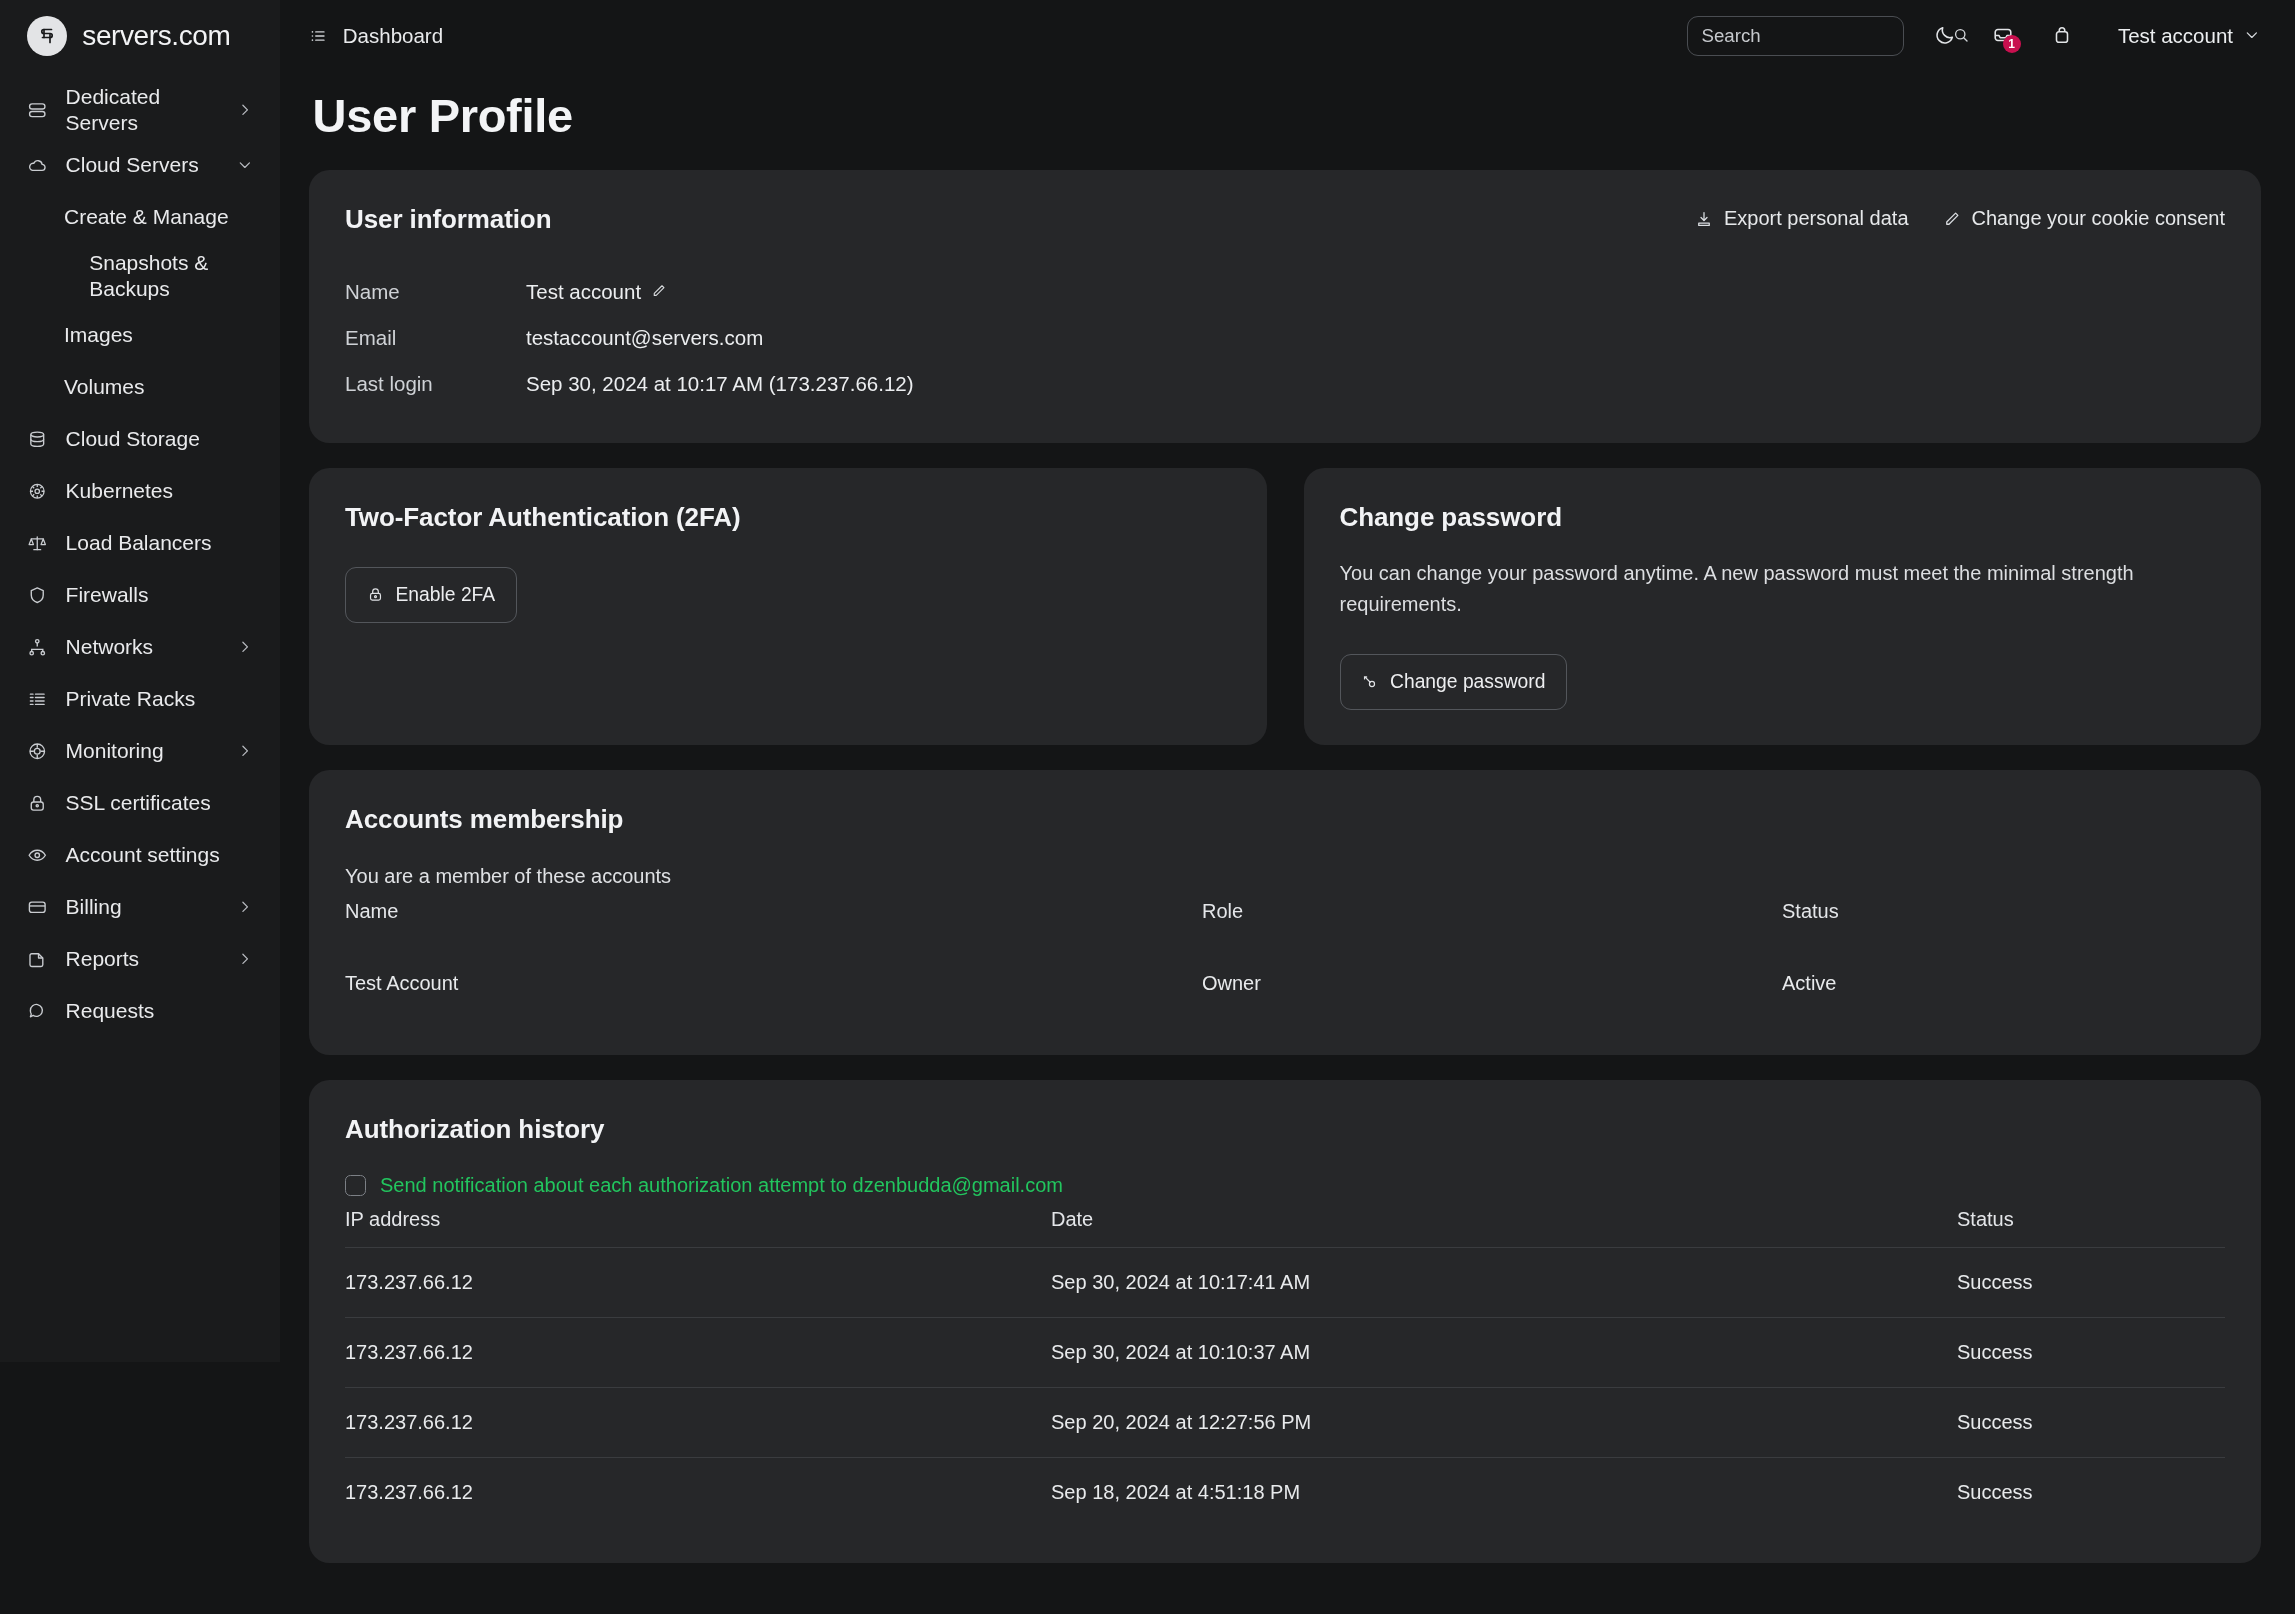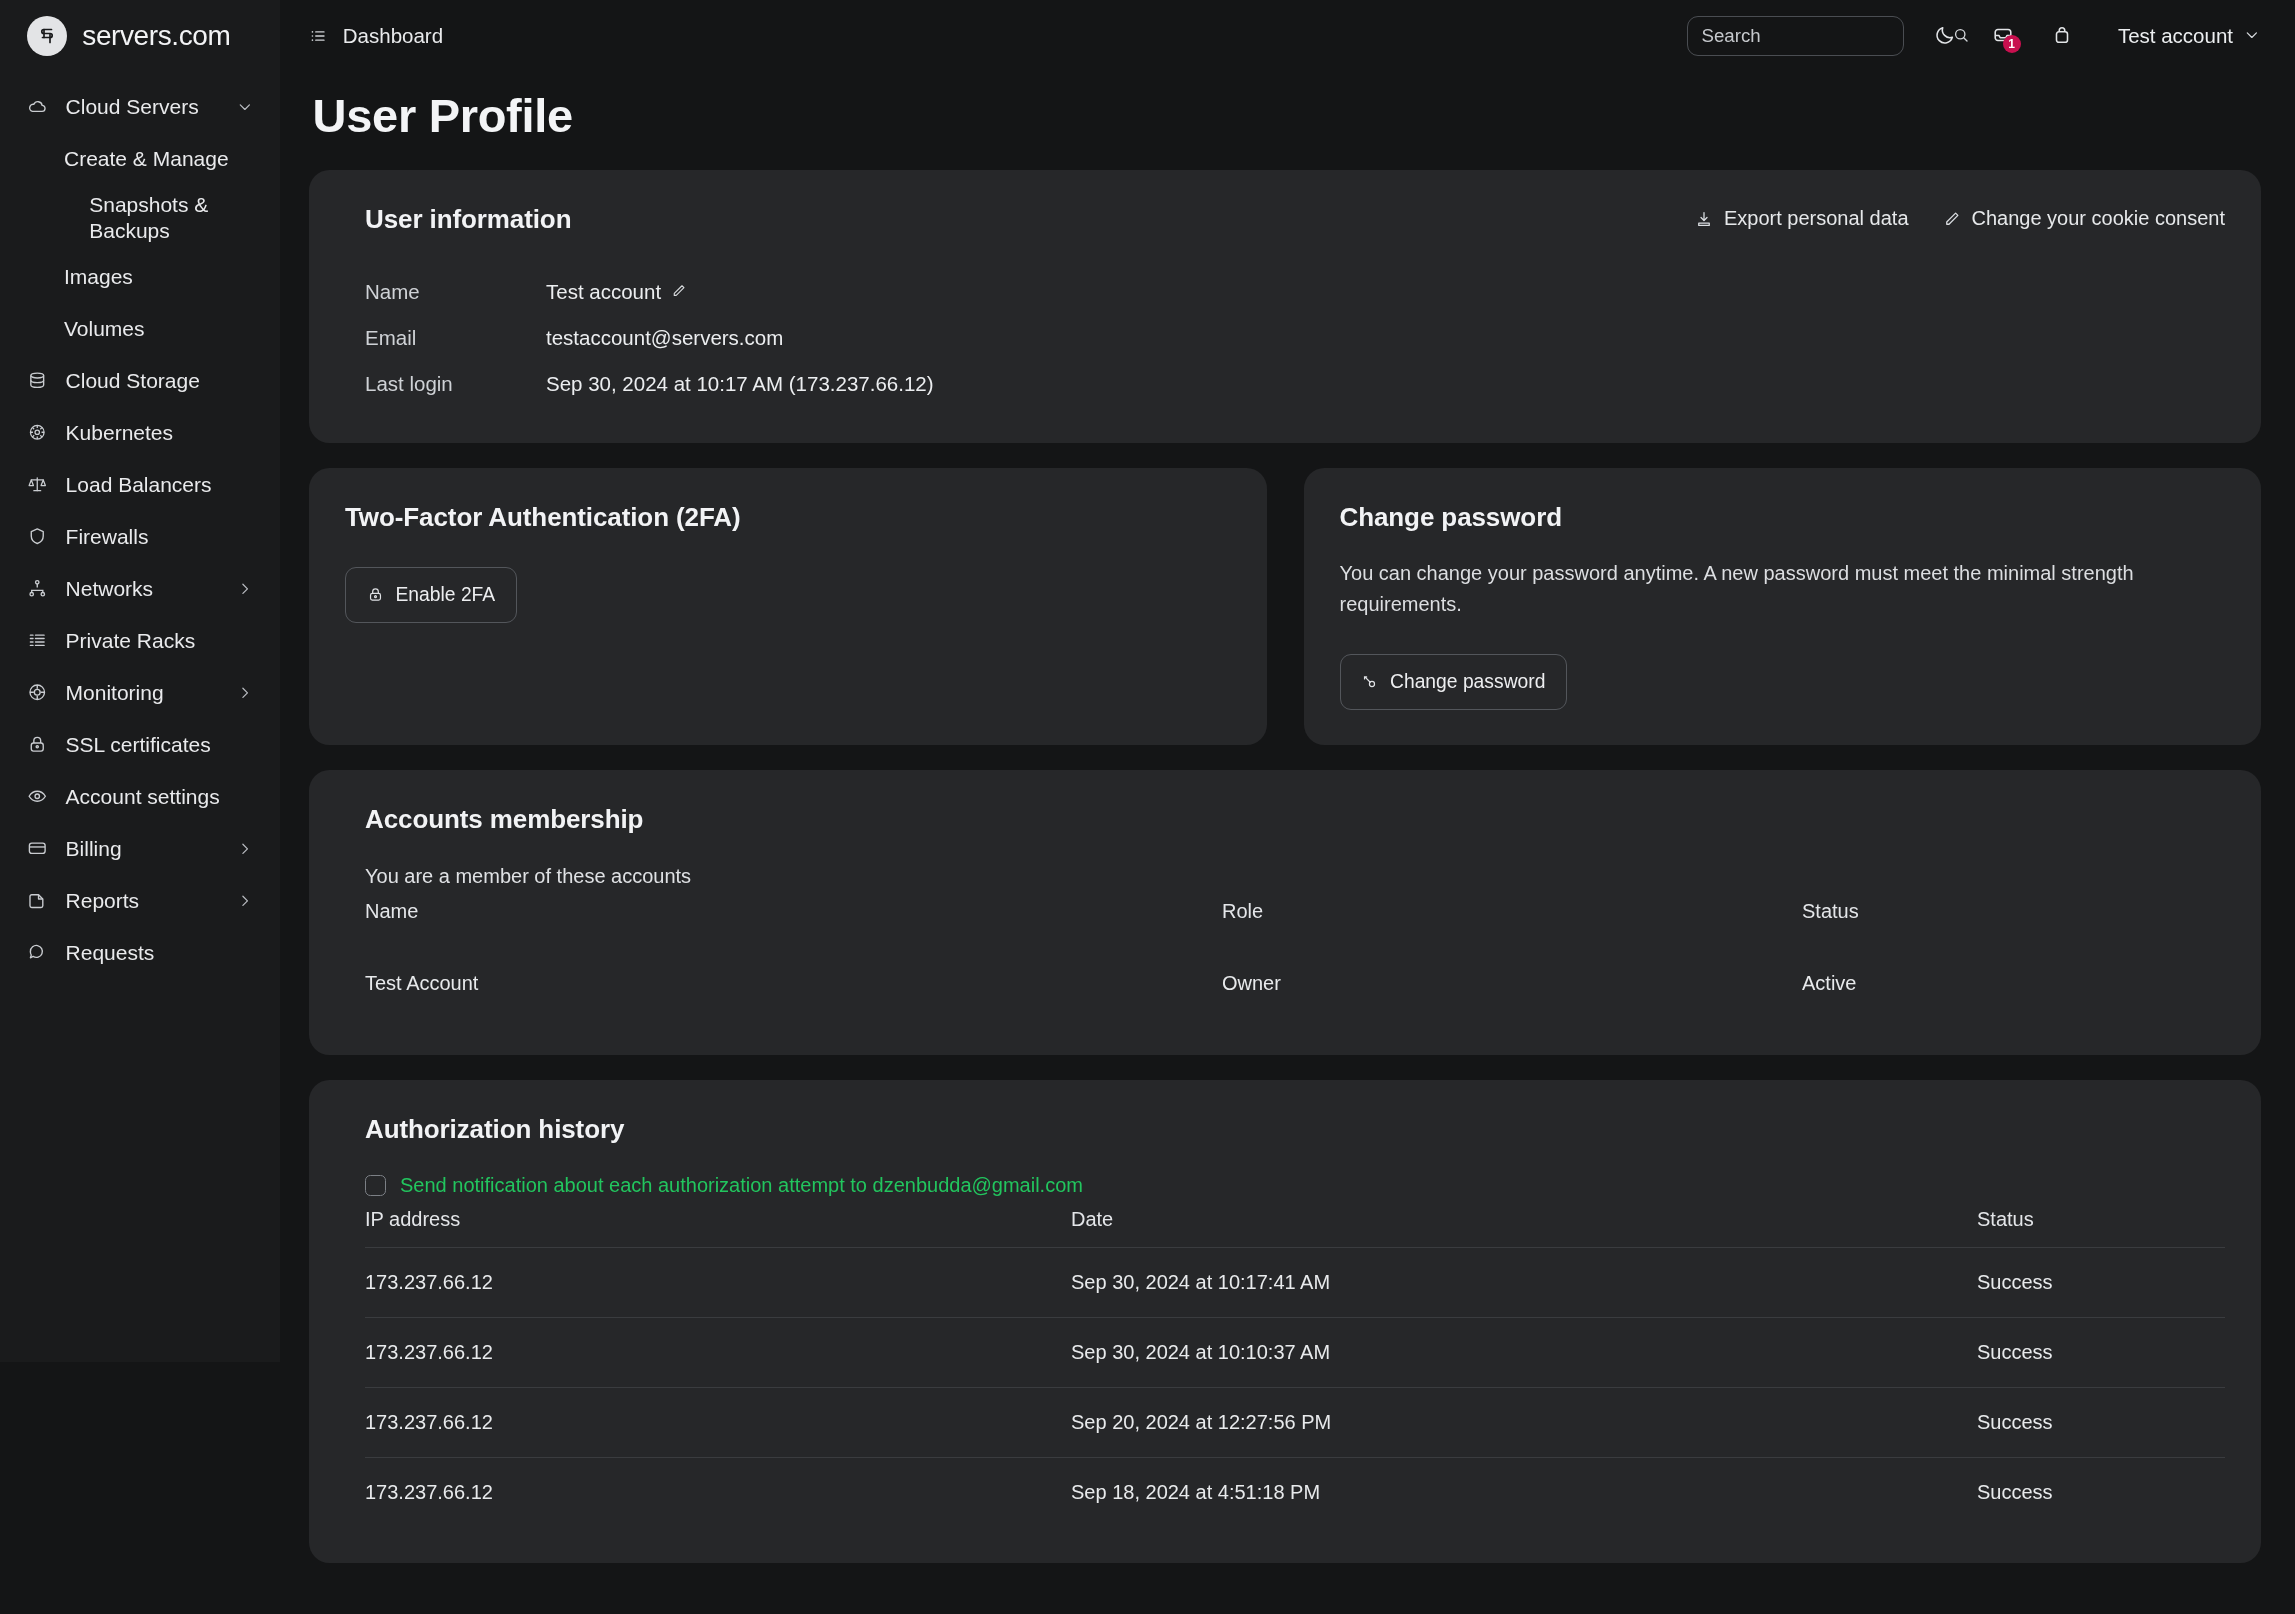--- a/index.html
+++ b/index.html
@@ -169,21 +169,21 @@
     font-size: 47px;
     font-weight: 700;
     color: #f3f4f6;
     letter-spacing: -0.3px;
     margin: 17px 0 26.6px 3.6px;
   }
 
   .card {
     background: #262729;
     border-radius: 20.5px;
-    padding: 34px 36px 36px 56px;
+    padding: 34px 36px 36px 36px;
     margin-bottom: 25px;
     position: relative;
   }
 
   .card-head {
     display: flex;
     align-items: flex-start;
     justify-content: space-between;
     gap: 24px;
   }
@@ -290,20 +290,34 @@
           <path d="M16.5 5.5H8.8a2 2 0 0 0 0 4h6.4a2 2 0 0 1 0 4H7.5"></path>
           <path d="M9 5.5v8"></path>
             <path d="M15 10.5v8"></path>
         </svg>
       </span>
       <span class="brand-name">servers.com</span>
     </div>
 
     <nav class="nav">
 
+      <div class="nav-item">
+        <span class="ni-icon">
+          <svg width="20.5" height="20.5" viewBox="0 0 24 24" fill="none" stroke="currentColor" stroke-width="1.6">
+            <rect x="3" y="4.5" width="18" height="6" rx="3"></rect>
+              <rect x="3" y="13.5" width="18" height="6" rx="3"></rect>
+          </svg>
+        </span>
+        <span class="ni-label">Dedicated Servers</span>
+        <span class="ni-chev">
+          <svg width="15.7" height="15.7" viewBox="0 0 24 24" fill="none" stroke="currentColor" stroke-width="1.9" stroke-linecap="round" stroke-linejoin="round">
+              <polyline points="9 5 16 12 9 19"></polyline>
+            </svg>
+        </span>
+      </div>
 
       <div class="nav-item">
         <span class="ni-icon">
           <svg width="20.5" height="20.5" viewBox="0 0 24 24" fill="none" stroke="currentColor" stroke-width="1.6" stroke-linecap="round" stroke-linejoin="round">
             <path d="M6.5 18h11a3.5 3.5 0 0 0 .2-7 5 5 0 0 0-9.6-1.2A3.6 3.6 0 0 0 6.5 18z"></path>
           </svg>
         </span>
         <span class="ni-label">Cloud Servers</span>
         <span class="ni-chev">
           <svg width="15.7" height="15.7" viewBox="0 0 24 24" fill="none" stroke="currentColor" stroke-width="1.9" stroke-linecap="round" stroke-linejoin="round">

